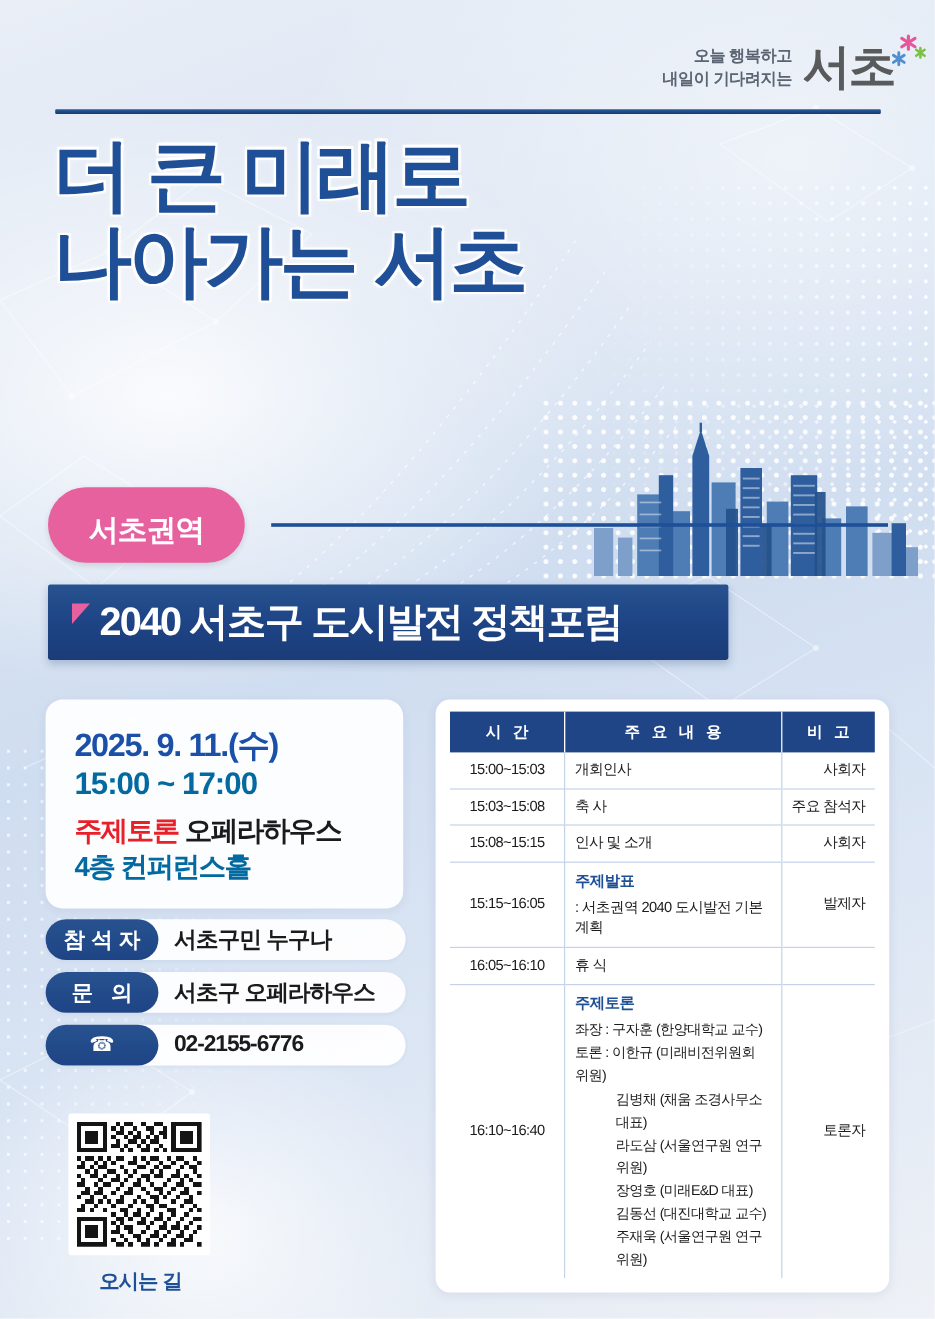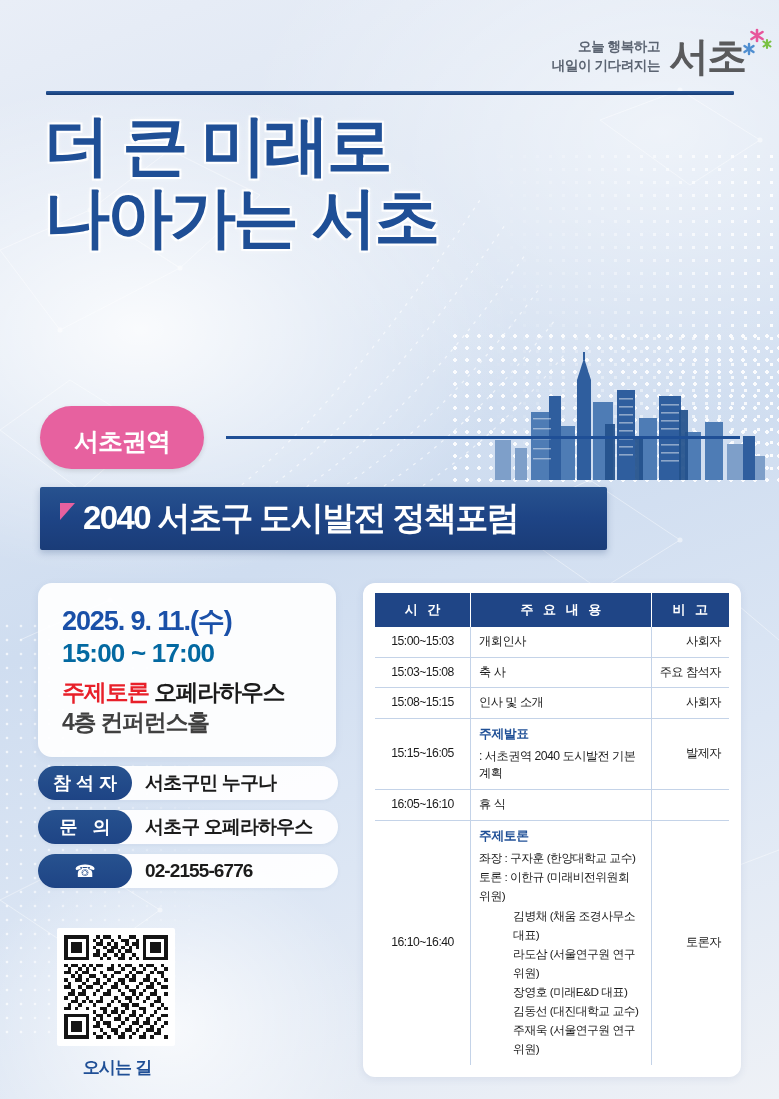--- a/index.html
+++ b/index.html
@@ -229,21 +229,21 @@
     letter-spacing: -1.3px;
     line-height: 1.3;
     margin-top: 7px;
     color: #1b1b1b;
   }
   .venue-hl { color: #e8202a; }
   .info-venue2 {
     font-size: 23px;
     font-weight: 800;
     letter-spacing: -1.3px;
-    color: #404040;
+    color: #0369a1;
     line-height: 1.3;
   }
 
   
   .pills {
     position: absolute;
     left: 38px; top: 766px;
     width: 300px;
   }
   .pill-row {

